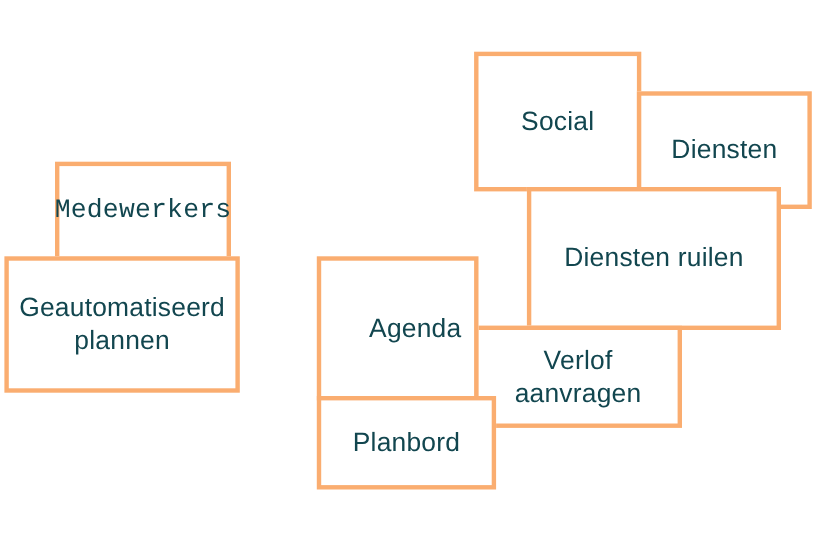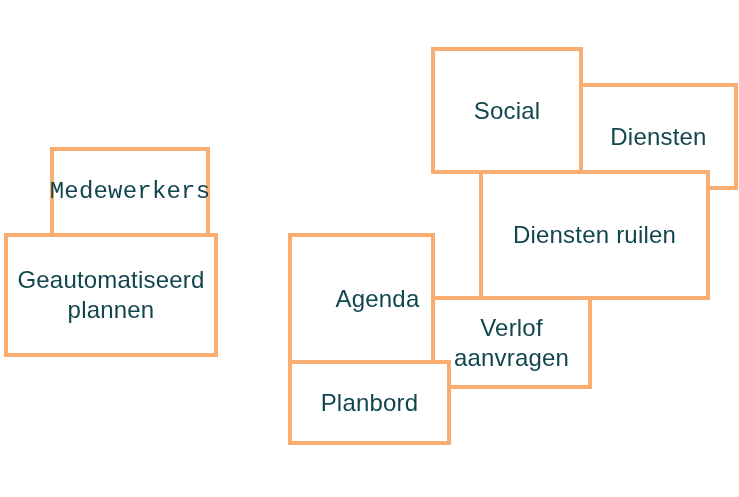--- a/index.html
+++ b/index.html
@@ -31,21 +31,21 @@
     text-align: center;
     white-space: pre-line;
     letter-spacing: 0.2px;
   }
   
   #tile-medewerkers        { left: 50px;  top: 147px; width: 160px; height: 90px; font-family: Liberation Mono, monospace;  }
   #tile-planning           { left: 206px; top: 110px; width: 229px; height: 127px; }
   #tile-social             { left: 431px; top: 47px;  width: 152px; height: 127px; }
   #tile-diensten           { left: 579px; top: 83px;  width: 159px; height: 107px;  }
   #tile-diensten-ruilen    { left: 431px; top: 170px; width: 231px; height: 130px; margin-left: 48px; }
-  #tile-verlof-aanvragen   { left: 431px; top: 296px; width: 161px; height: 93px;  }
+  #tile-verlof-aanvragen   { left: 431px; top: 296px; width: 189px; height: 93px;  }
   #tile-agenda             { left: 288px; top: 233px; width: 147px; height: 131px; padding-left: 32px; }
   #tile-planbord           { left: 288px; top: 360px; width: 163px; height: 85px;  }
   #tile-geautomatiseerd    { left: 4px;   top: 233px; width: 214px; height: 124px; }
 </style>
 </head>
 <body>
 
 <div class="canvas">
 
   <div class="tile" id="tile-medewerkers">

